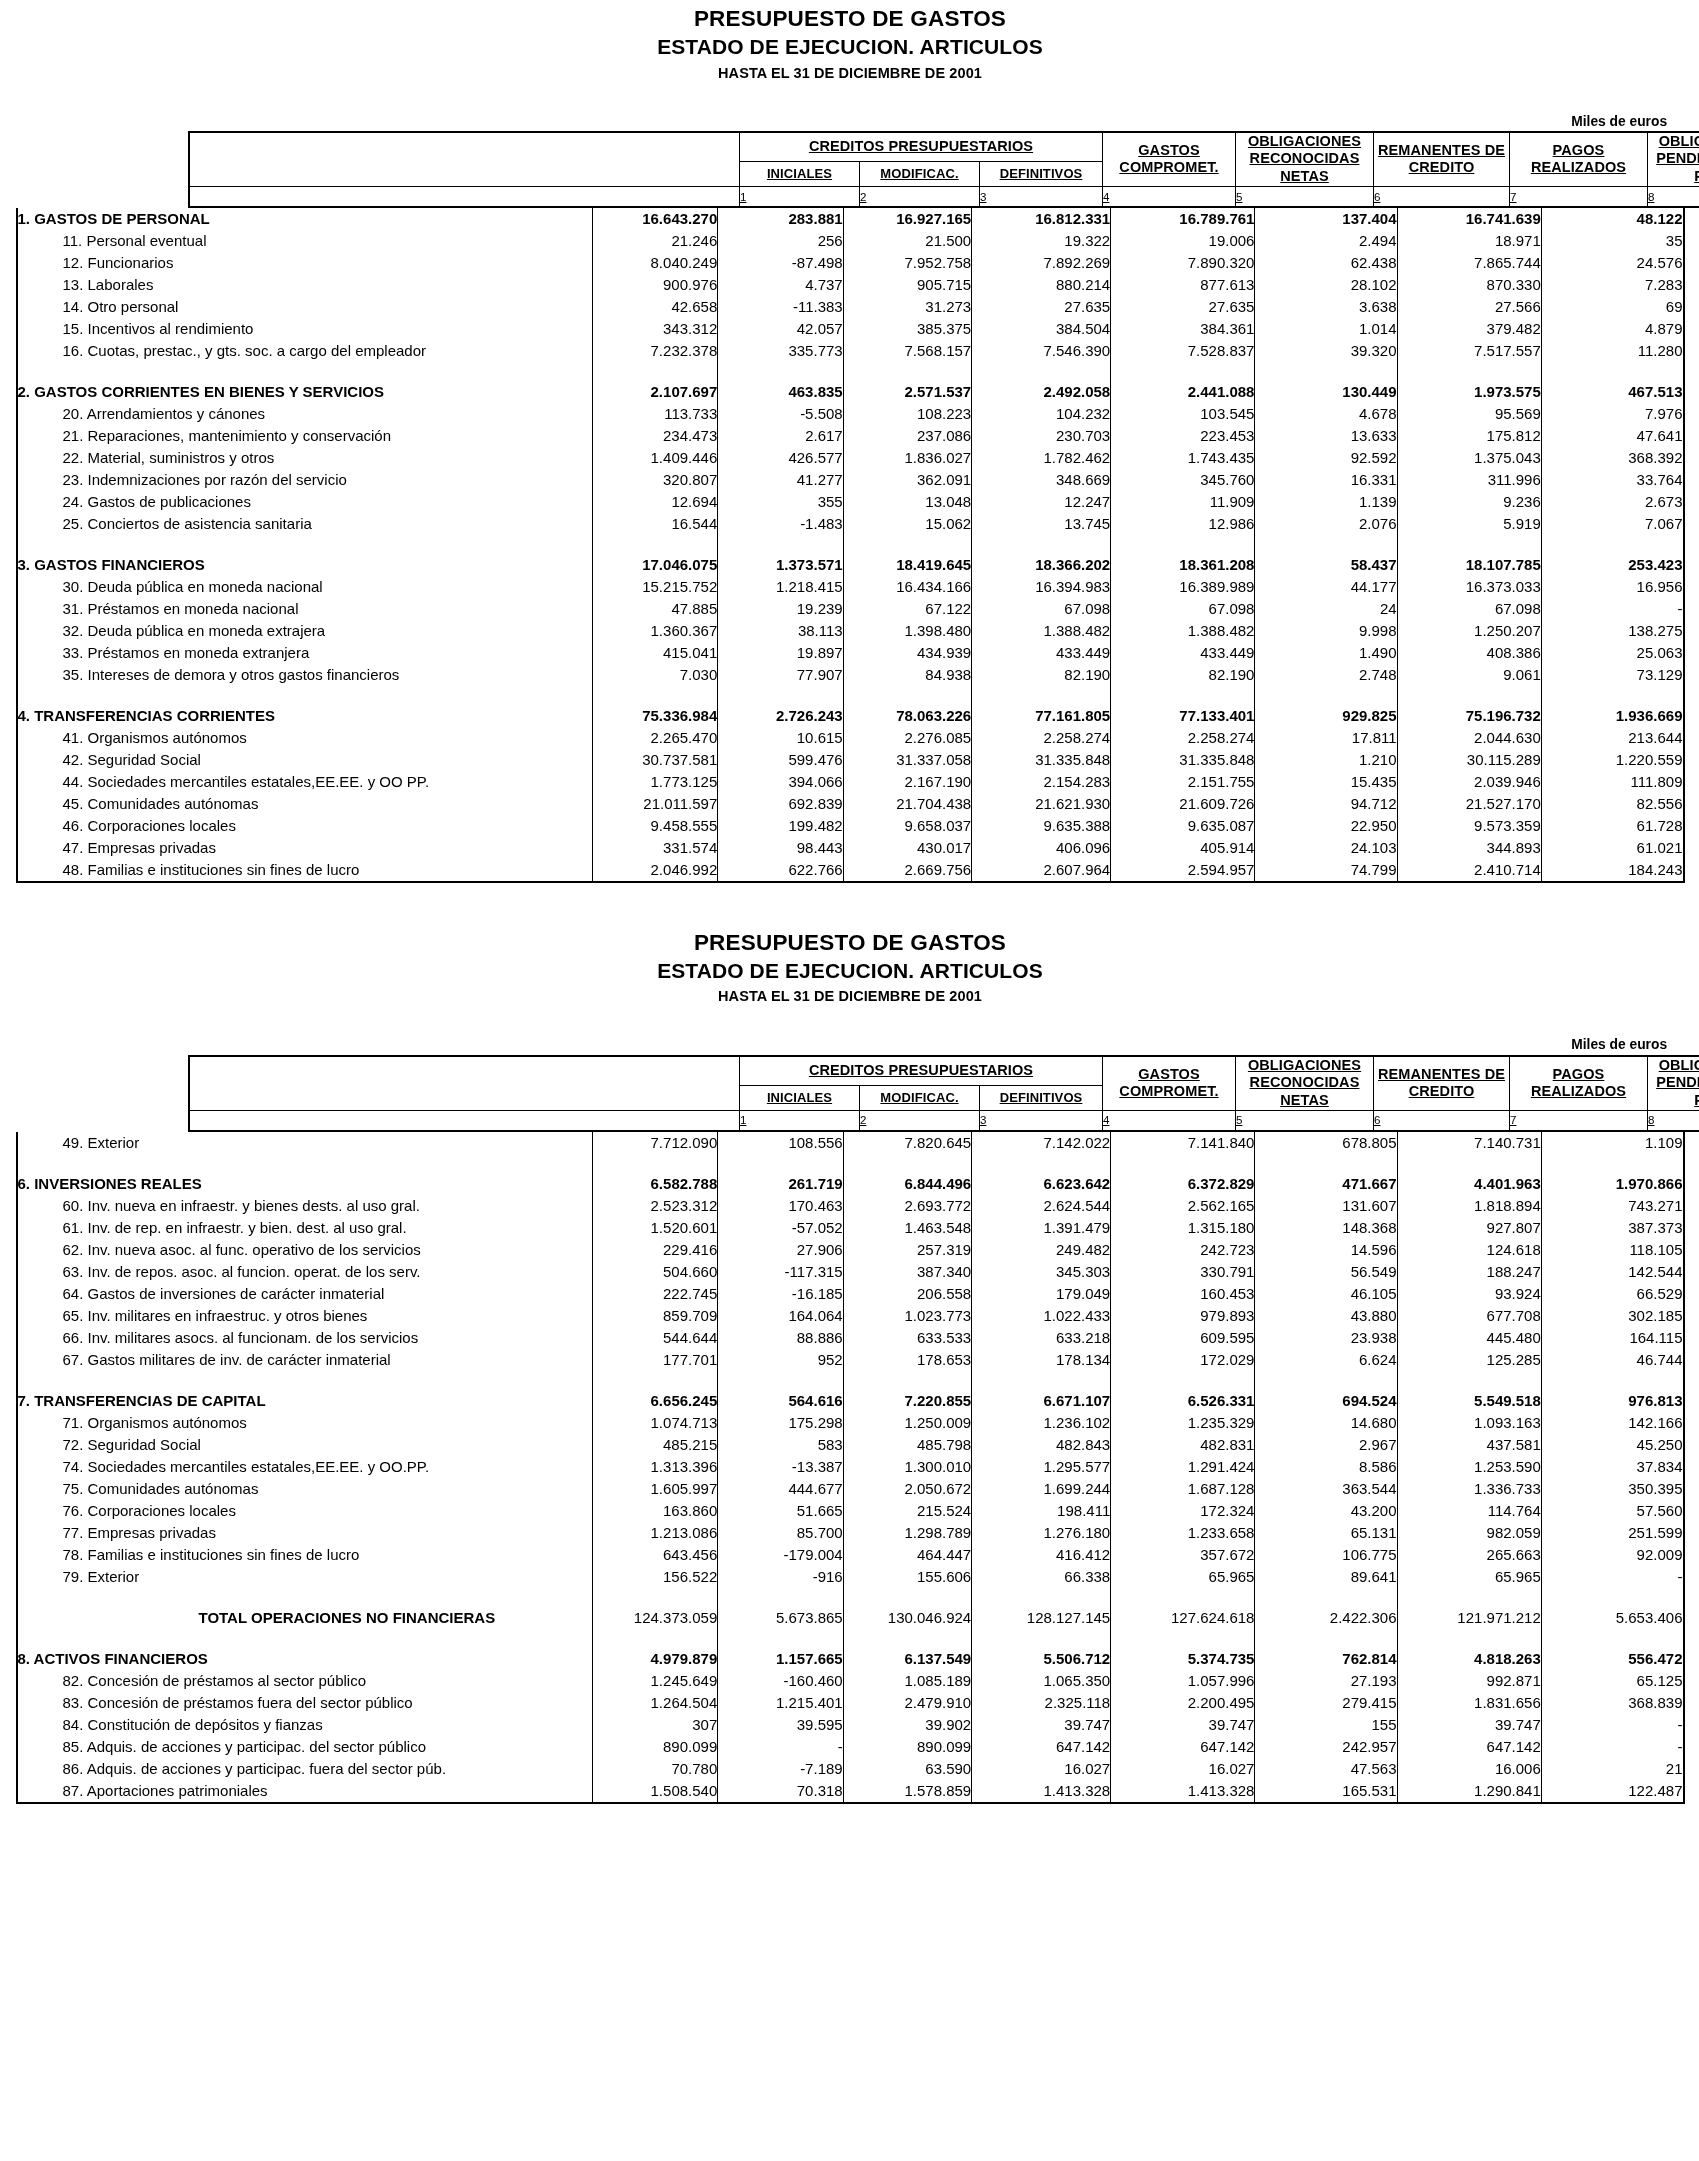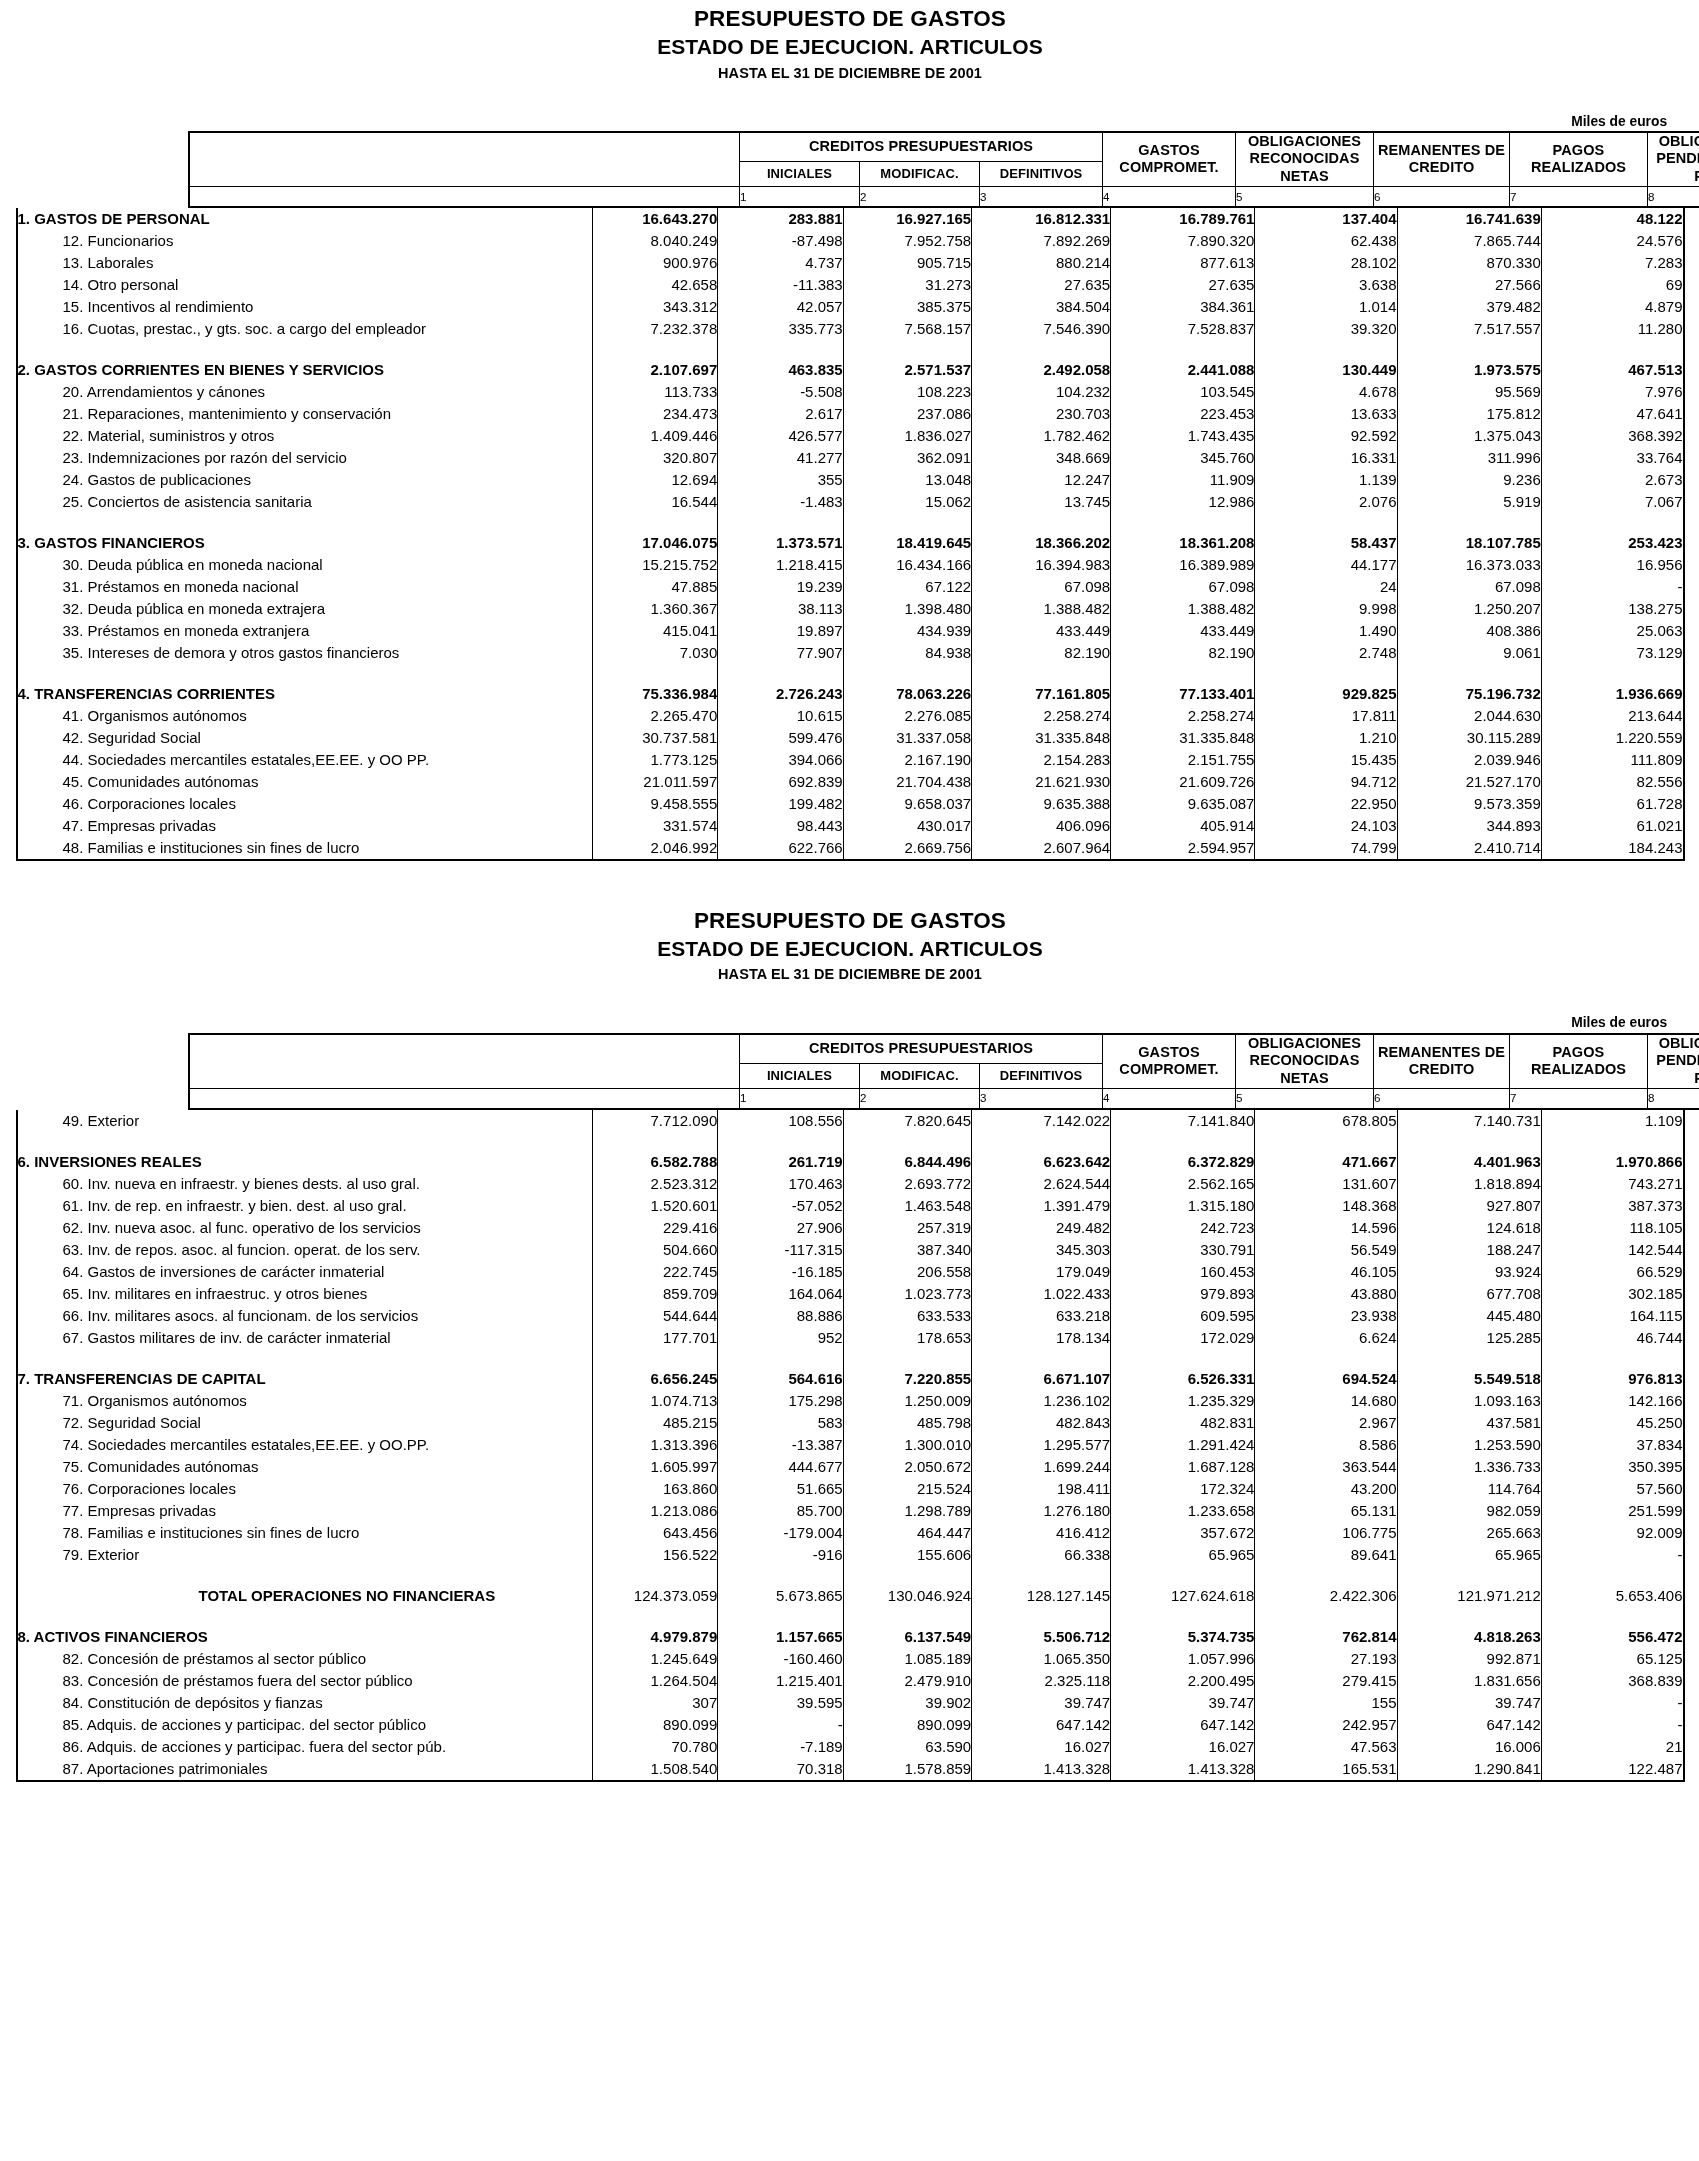--- a/index.html
+++ b/index.html
@@ -24,21 +24,21 @@
   .units{
     text-align:right;
     font-size:13.8px;
     font-weight:bold;
     padding-right:17.4px;
     padding-bottom:2.2px;
   }
   .units-wrap{width:1669px;margin:0 auto;}
 
   
-  .tbl-wrap{width:1325px;margin:0 auto;}
+  .tbl-wrap{width:1325px;margin:0 auto;text-decoration:underline;}
   table.grid{
     width:100%;
     border-collapse:collapse;
     table-layout:fixed;
     border:2.2px solid #000;
   }
   table.grid td, table.grid th{
     border:1.4px solid #000;
     padding:0;
     vertical-align:middle;
@@ -189,20 +189,31 @@
             <td class="num">16.643.270</td>
             <td class="num">283.881</td>
             <td class="num">16.927.165</td>
             <td class="num">16.812.331</td>
             <td class="num">16.789.761</td>
             <td class="num">137.404</td>
             <td class="num">16.741.639</td>
             <td class="num">48.122</td>
           </tr>
           <tr>
+            <td class="label sub">11. Personal eventual</td>
+            <td class="num">21.246</td>
+            <td class="num">256</td>
+            <td class="num">21.500</td>
+            <td class="num">19.322</td>
+            <td class="num">19.006</td>
+            <td class="num">2.494</td>
+            <td class="num">18.971</td>
+            <td class="num">35</td>
+          </tr>
+          <tr>
             <td class="label sub">12. Funcionarios</td>
             <td class="num">8.040.249</td>
             <td class="num">-87.498</td>
             <td class="num">7.952.758</td>
             <td class="num">7.892.269</td>
             <td class="num">7.890.320</td>
             <td class="num">62.438</td>
             <td class="num">7.865.744</td>
             <td class="num">24.576</td>
           </tr>

